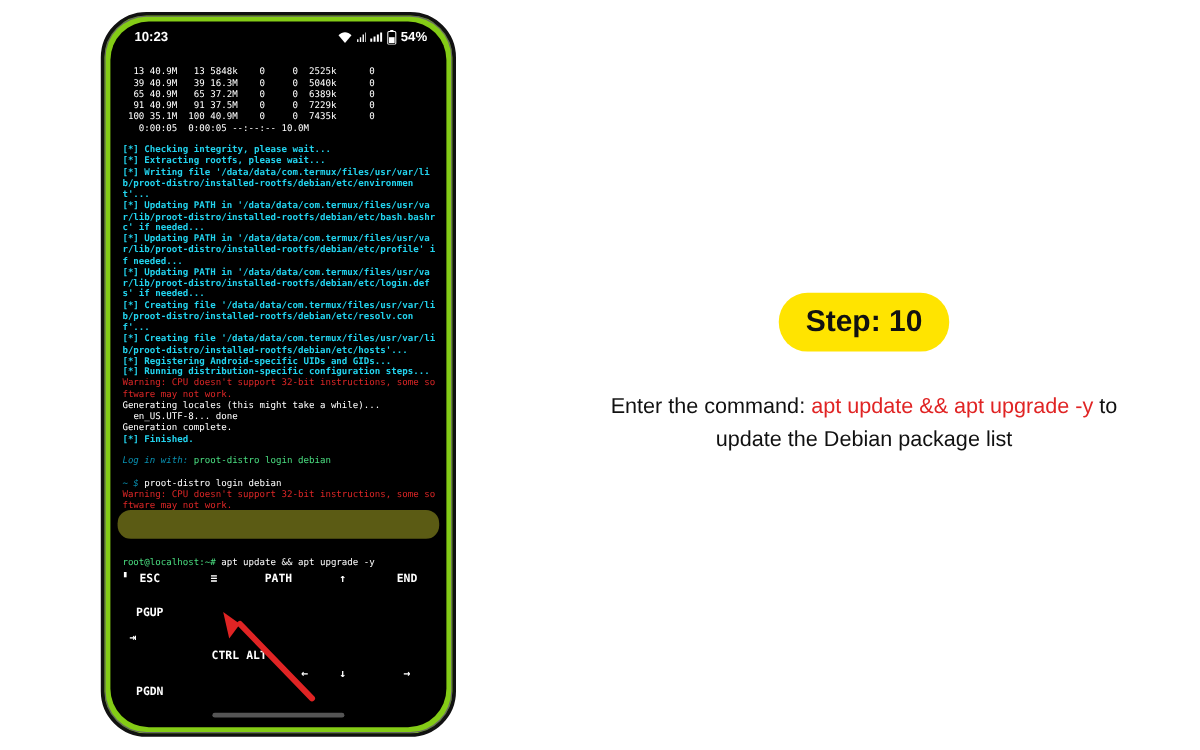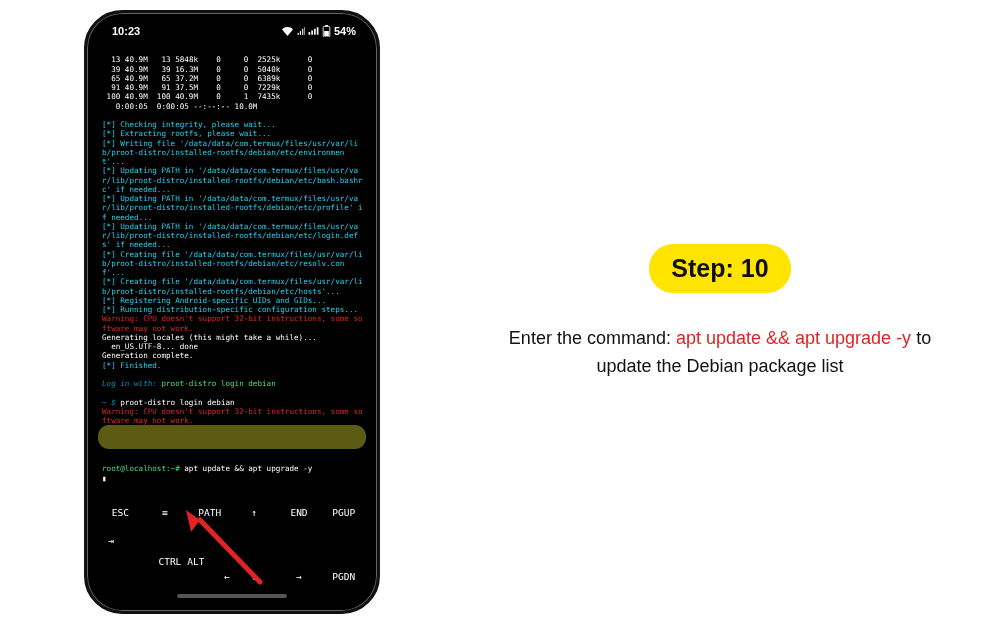--- a/index.html
+++ b/index.html
@@ -20,21 +20,21 @@
   }
   
   .phone {
     position: absolute;
     left: 84px;
     top: 10px;
     width: 296px;
     height: 604px;
     border: 3px solid #111;
     border-radius: 38px;
-    background: #000000;
+    background: #84cc16;
     box-sizing: border-box;
     box-shadow: 0 0 0 1px #666 inset;
   }
   .screen {
     position: absolute;
     left: 5px;
     right: 5px;
     top: 5px;
     bottom: 5px;
     border-radius: 32px;
@@ -55,21 +55,21 @@
   .status-icons svg { display: block; }
   .terminal {
     padding: 4px 8px 0 10px;
     font-family: "Menlo", "DejaVu Sans Mono", monospace;
     font-size: 7.6px;
     line-height: 1.22;
     color: #fff;
     white-space: pre-wrap;
     word-break: break-all;
   }
-  .cyan  { color: #22d3ee; }
+  .cyan  { color: #22d3ee; font-weight: bold; }
   .green { color: #4ade80; }
   .darkcyan { color: #0891b2; font-style: italic; }
   .red   { color: #dc2626; }
   .white { color: #fff; }
   .bold  { font-weight: normal; }
   .highlight-row {
     position: relative;
     margin-top: 2px;
   }
   .highlight-bg {
@@ -87,28 +87,29 @@
   .arrow {
     position: absolute;
     z-index: 5;
   }
   .softkeys {
     position: absolute;
     bottom: 24px;
     left: 6px;
     right: 6px;
     display: grid;
-    grid-template-columns: repeat(6, 1fr);
+    grid-template-columns: repeat(5, 1fr);
     grid-template-rows: 24px 24px;
     gap: 4px 0;
     font-family: "Menlo", monospace;
     font-size: 9.5px;
     color: #fff;
     text-align: center;
     align-items: center;
+    font-weight: bold;
   }
   .softkeys .k {
     display: flex;
     align-items: center;
     justify-content: center;
     height: 100%;
   }
   .home-indicator {
     position: absolute;
     bottom: 8px;
@@ -178,21 +179,21 @@
             </svg>
           <span>54%</span>
         </span>
       </div>
 
       <div class="terminal">
 <span class="white">  13 40.9M   13 5848k    0     0  2525k      0</span>
 <span class="white">  39 40.9M   39 16.3M    0     0  5040k      0</span>
 <span class="white">  65 40.9M   65 37.2M    0     0  6389k      0</span>
 <span class="white">  91 40.9M   91 37.5M    0     0  7229k      0</span>
-<span class="white"> 100 40.9M  100 40.9M    0     1  7435k      0</span>
+<span class="white"> 100 35.1M  100 40.9M    0     0  7435k      0</span>
 <span class="white">   0:00:05  0:00:05 --:--:-- 10.0M</span>
 
 <span class="cyan">[*] Checking integrity, please wait...
 [*] Extracting rootfs, please wait...
 [*] Writing file '/data/data/com.termux/files/usr/var/lib/proot-distro/installed-rootfs/debian/etc/environment'...
 [*] Updating PATH in '/data/data/com.termux/files/usr/var/lib/proot-distro/installed-rootfs/debian/etc/bash.bashrc' if needed...
 [*] Updating PATH in '/data/data/com.termux/files/usr/var/lib/proot-distro/installed-rootfs/debian/etc/profile' if needed...
 [*] Updating PATH in '/data/data/com.termux/files/usr/var/lib/proot-distro/installed-rootfs/debian/etc/login.defs' if needed...
 [*] Creating file '/data/data/com.termux/files/usr/var/lib/proot-distro/installed-rootfs/debian/etc/resolv.conf'...
 [*] Creating file '/data/data/com.termux/files/usr/var/lib/proot-distro/installed-rootfs/debian/etc/hosts'...

